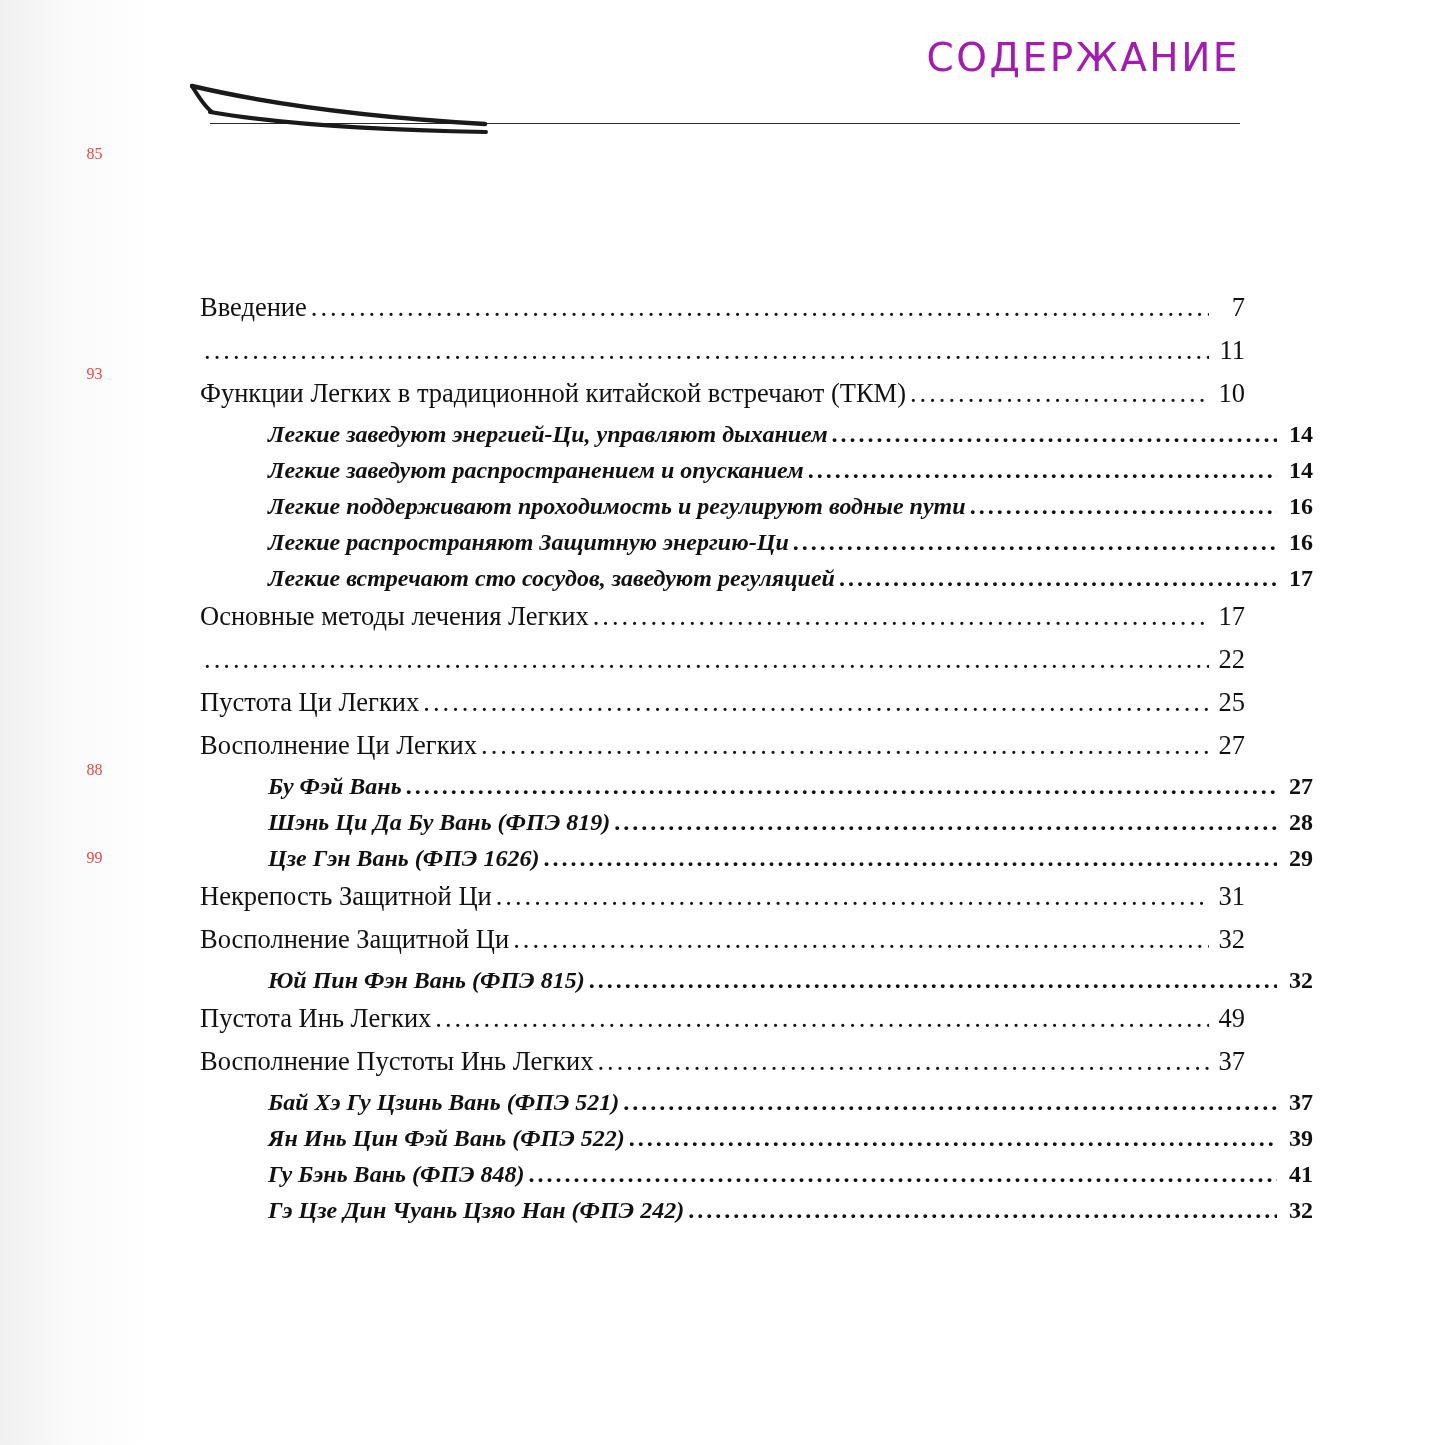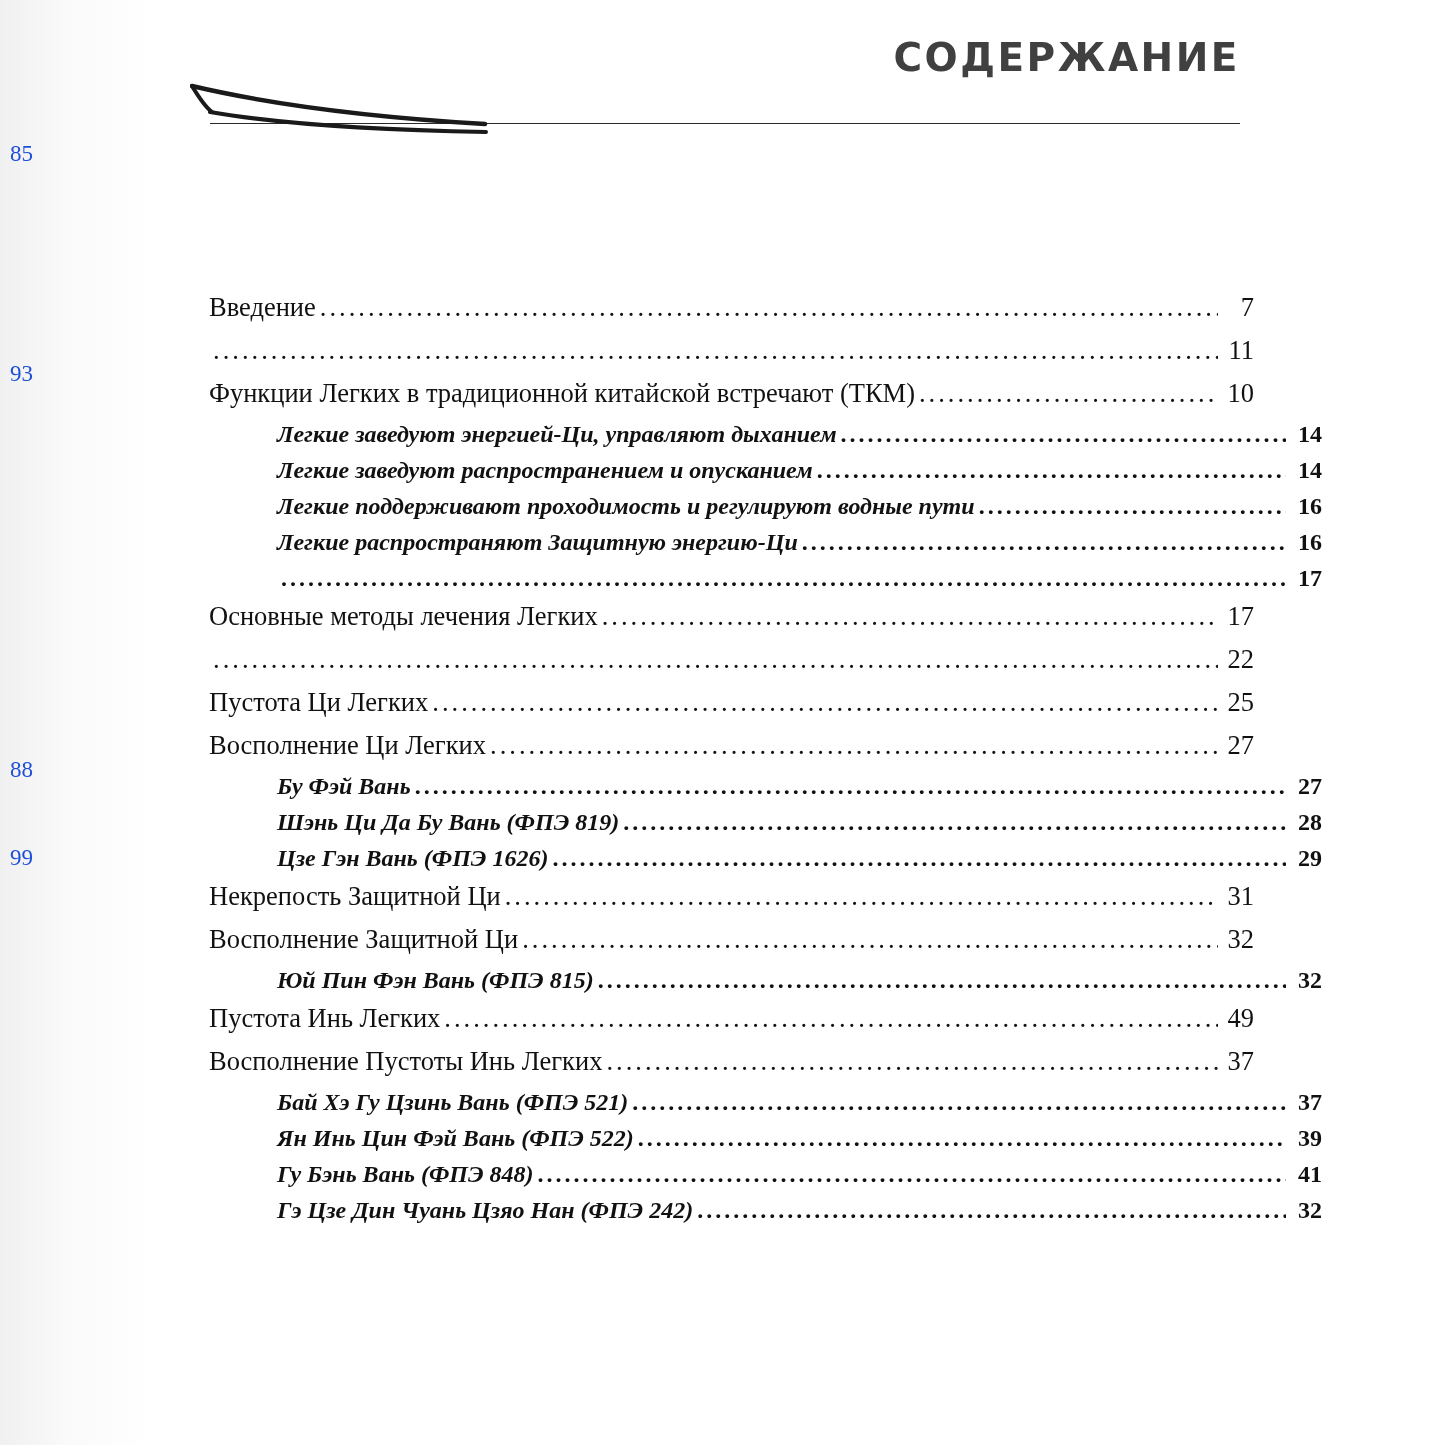--- a/index.html
+++ b/index.html
@@ -17,24 +17,24 @@
   }
   .bleed-col {
     position: absolute;
     left: 10px;
     top: 0;
     width: 175px;
     height: 1445px;
     overflow: hidden;
   }
   .bleed-col .line {
-    color: #1d4ed8;
-    font-size: 23px;
+    color: #ef4444;
+    font-size: 16px;
     line-height: 44px;
-    text-align: left;
+    text-align: center;
     padding-right: 6px;
     white-space: nowrap;
   }
   .bleed-top {
     position: absolute;
     left: 175px;
     top: 0;
     width: 1270px;
     height: 300px;
     overflow: hidden;
@@ -78,22 +78,22 @@
     top: 35px;
     height: 90px;
   }
   .header-title {
     position: absolute;
     right: 0;
     top: 0;
     font-family: "DejaVu Sans", sans-serif;
     font-size: 39px;
     letter-spacing: 2.5px;
-    color: #404040;
-    font-weight: 700;
+    color: #a21caf;
+    font-weight: 400;
   }
   .header-rule {
     position: absolute;
     left: 20px;
     right: 0;
     top: 88px;
     height: 1px;
     background: #2a2a2a;
   }
   .swoosh {
@@ -109,21 +109,20 @@
     position: absolute;
     left: 200px;
     right: 200px;
     top: 292px;
   }
   .toc-row {
     display: flex;
     align-items: center;
     width: 100%;
     margin-bottom: 7px;
-    margin-left: 9px;
   }
   .toc-row.level1 {
     font-size: 26.5px;
     color: #111111;
     margin-bottom: 12px;
   }
   .toc-row.level2 {
     font-size: 24px;
     font-style: italic;
     color: #111111;
@@ -236,20 +235,21 @@
         <span class="toc-label">Легкие поддерживают проходимость и регулируют водные пути</span>
         <span class="toc-dots">........................................................................................................................................................................................................</span>
         <span class="toc-page">16</span>
       </div>
       <div class="toc-row level2">
         <span class="toc-label">Легкие распространяют Защитную энергию-Ци</span>
         <span class="toc-dots">........................................................................................................................................................................................................</span>
         <span class="toc-page">16</span>
       </div>
       <div class="toc-row level2">
+        <span class="toc-label">Легкие встречают сто сосудов, заведуют регуляцией</span>
         <span class="toc-dots">........................................................................................................................................................................................................</span>
         <span class="toc-page">17</span>
       </div>
       <div class="toc-row level1">
         <span class="toc-label">Основные методы лечения Легких</span>
         <span class="toc-dots">........................................................................................................................................................................................................</span>
         <span class="toc-page">17</span>
       </div>
       <div class="toc-row level1">
         <span class="toc-dots">........................................................................................................................................................................................................</span>

